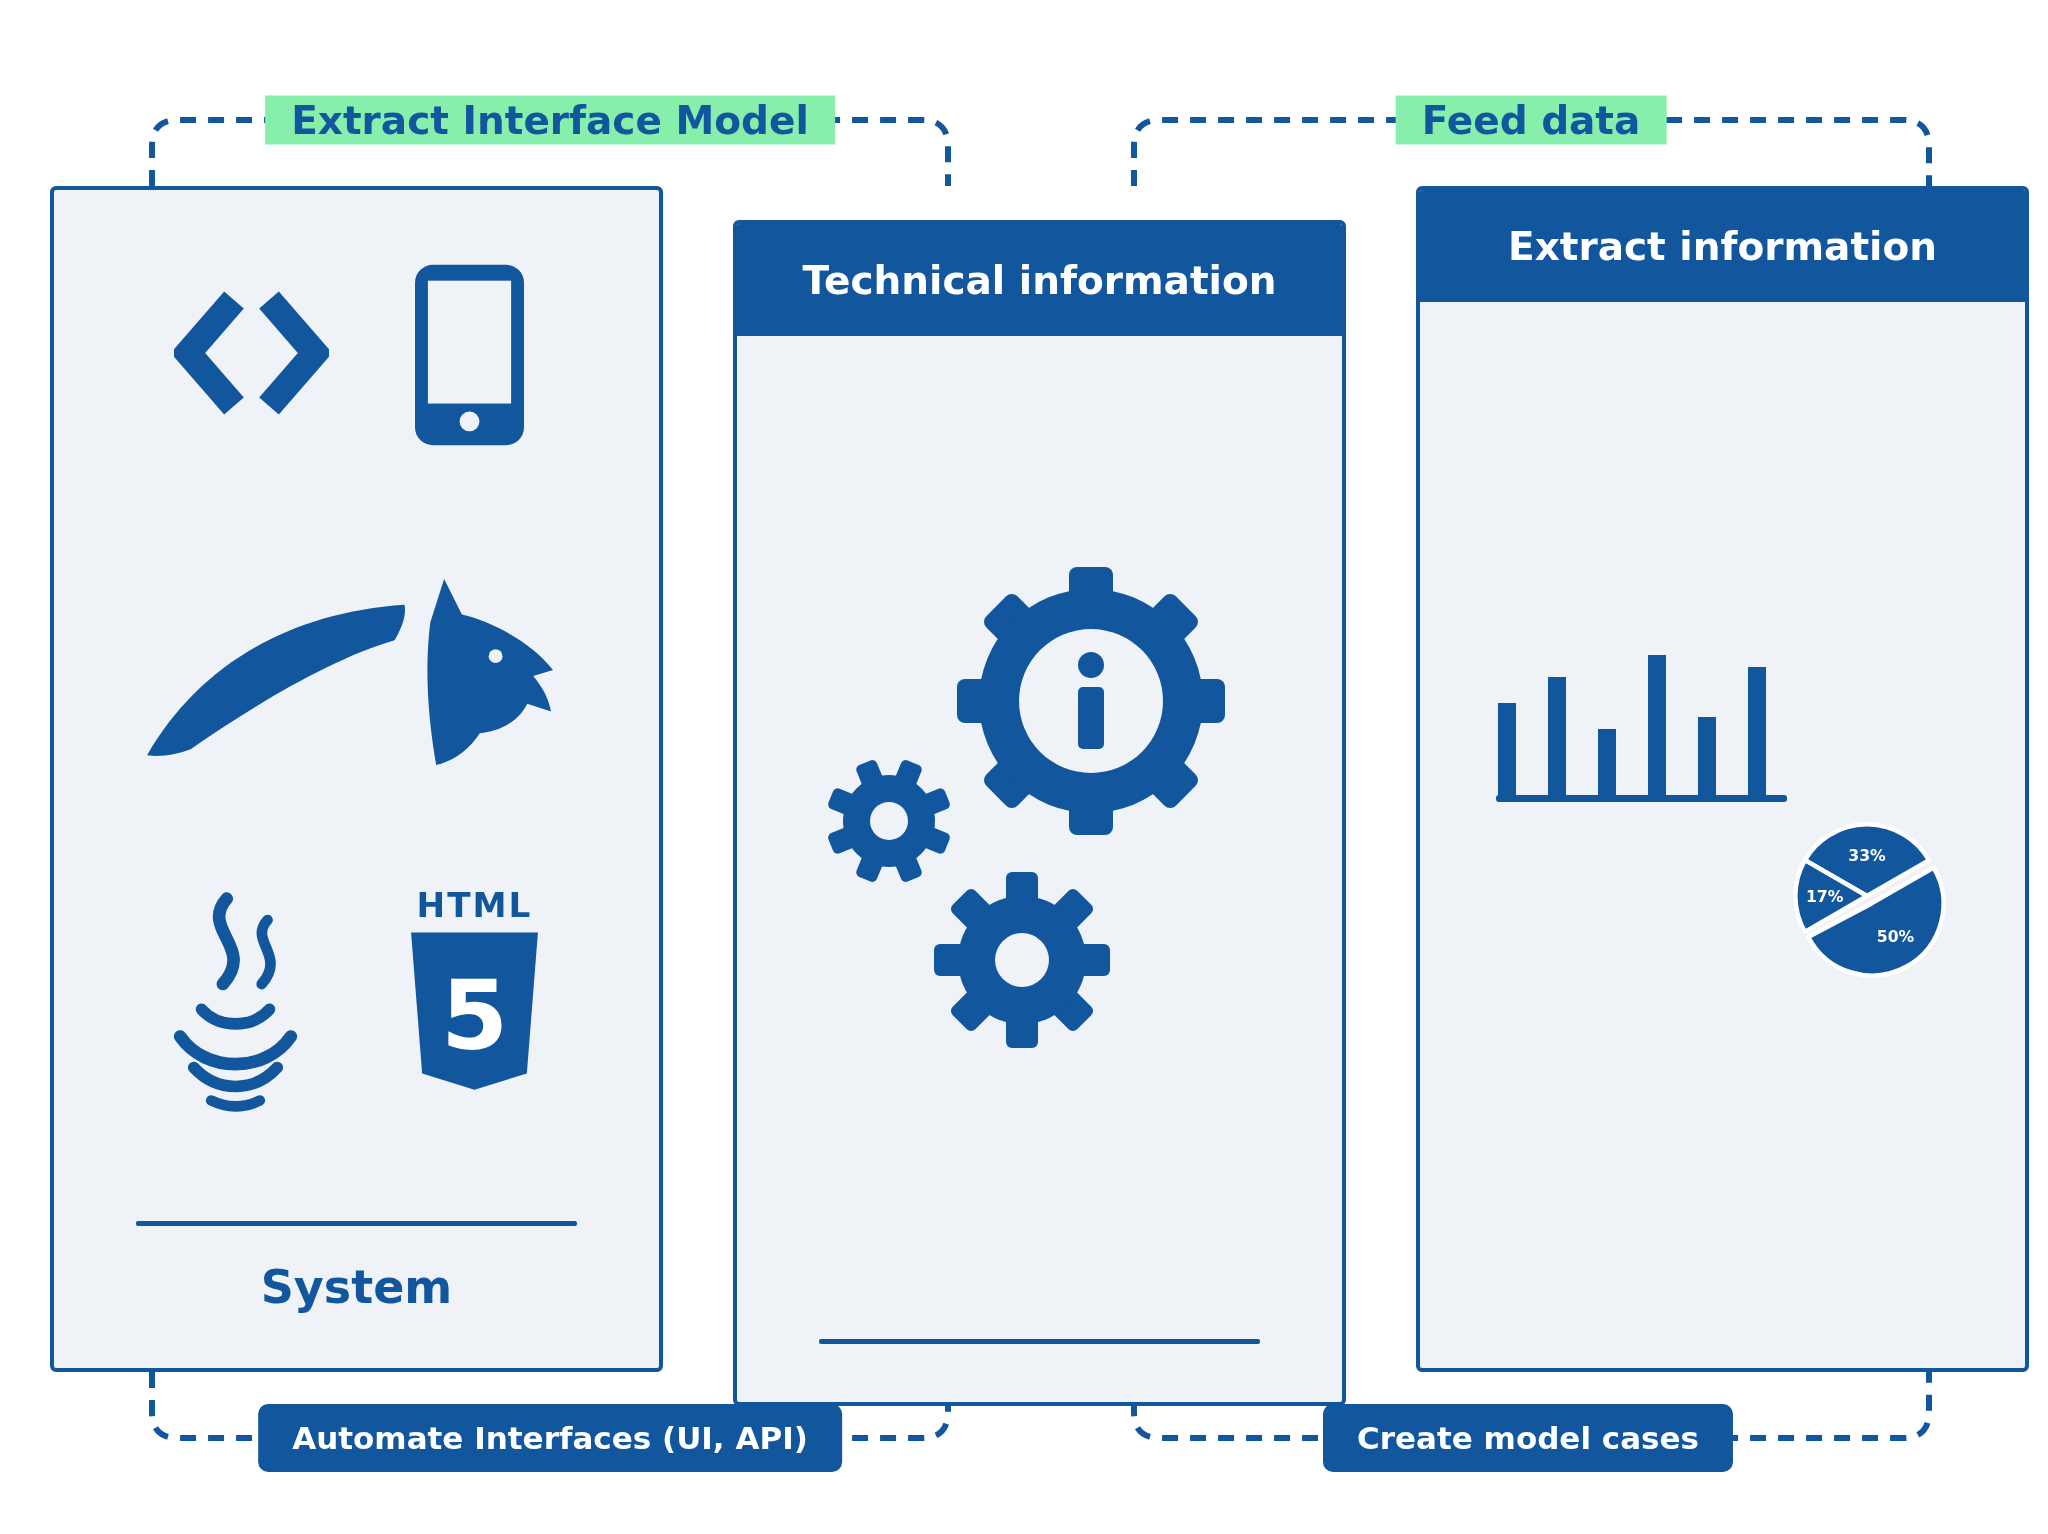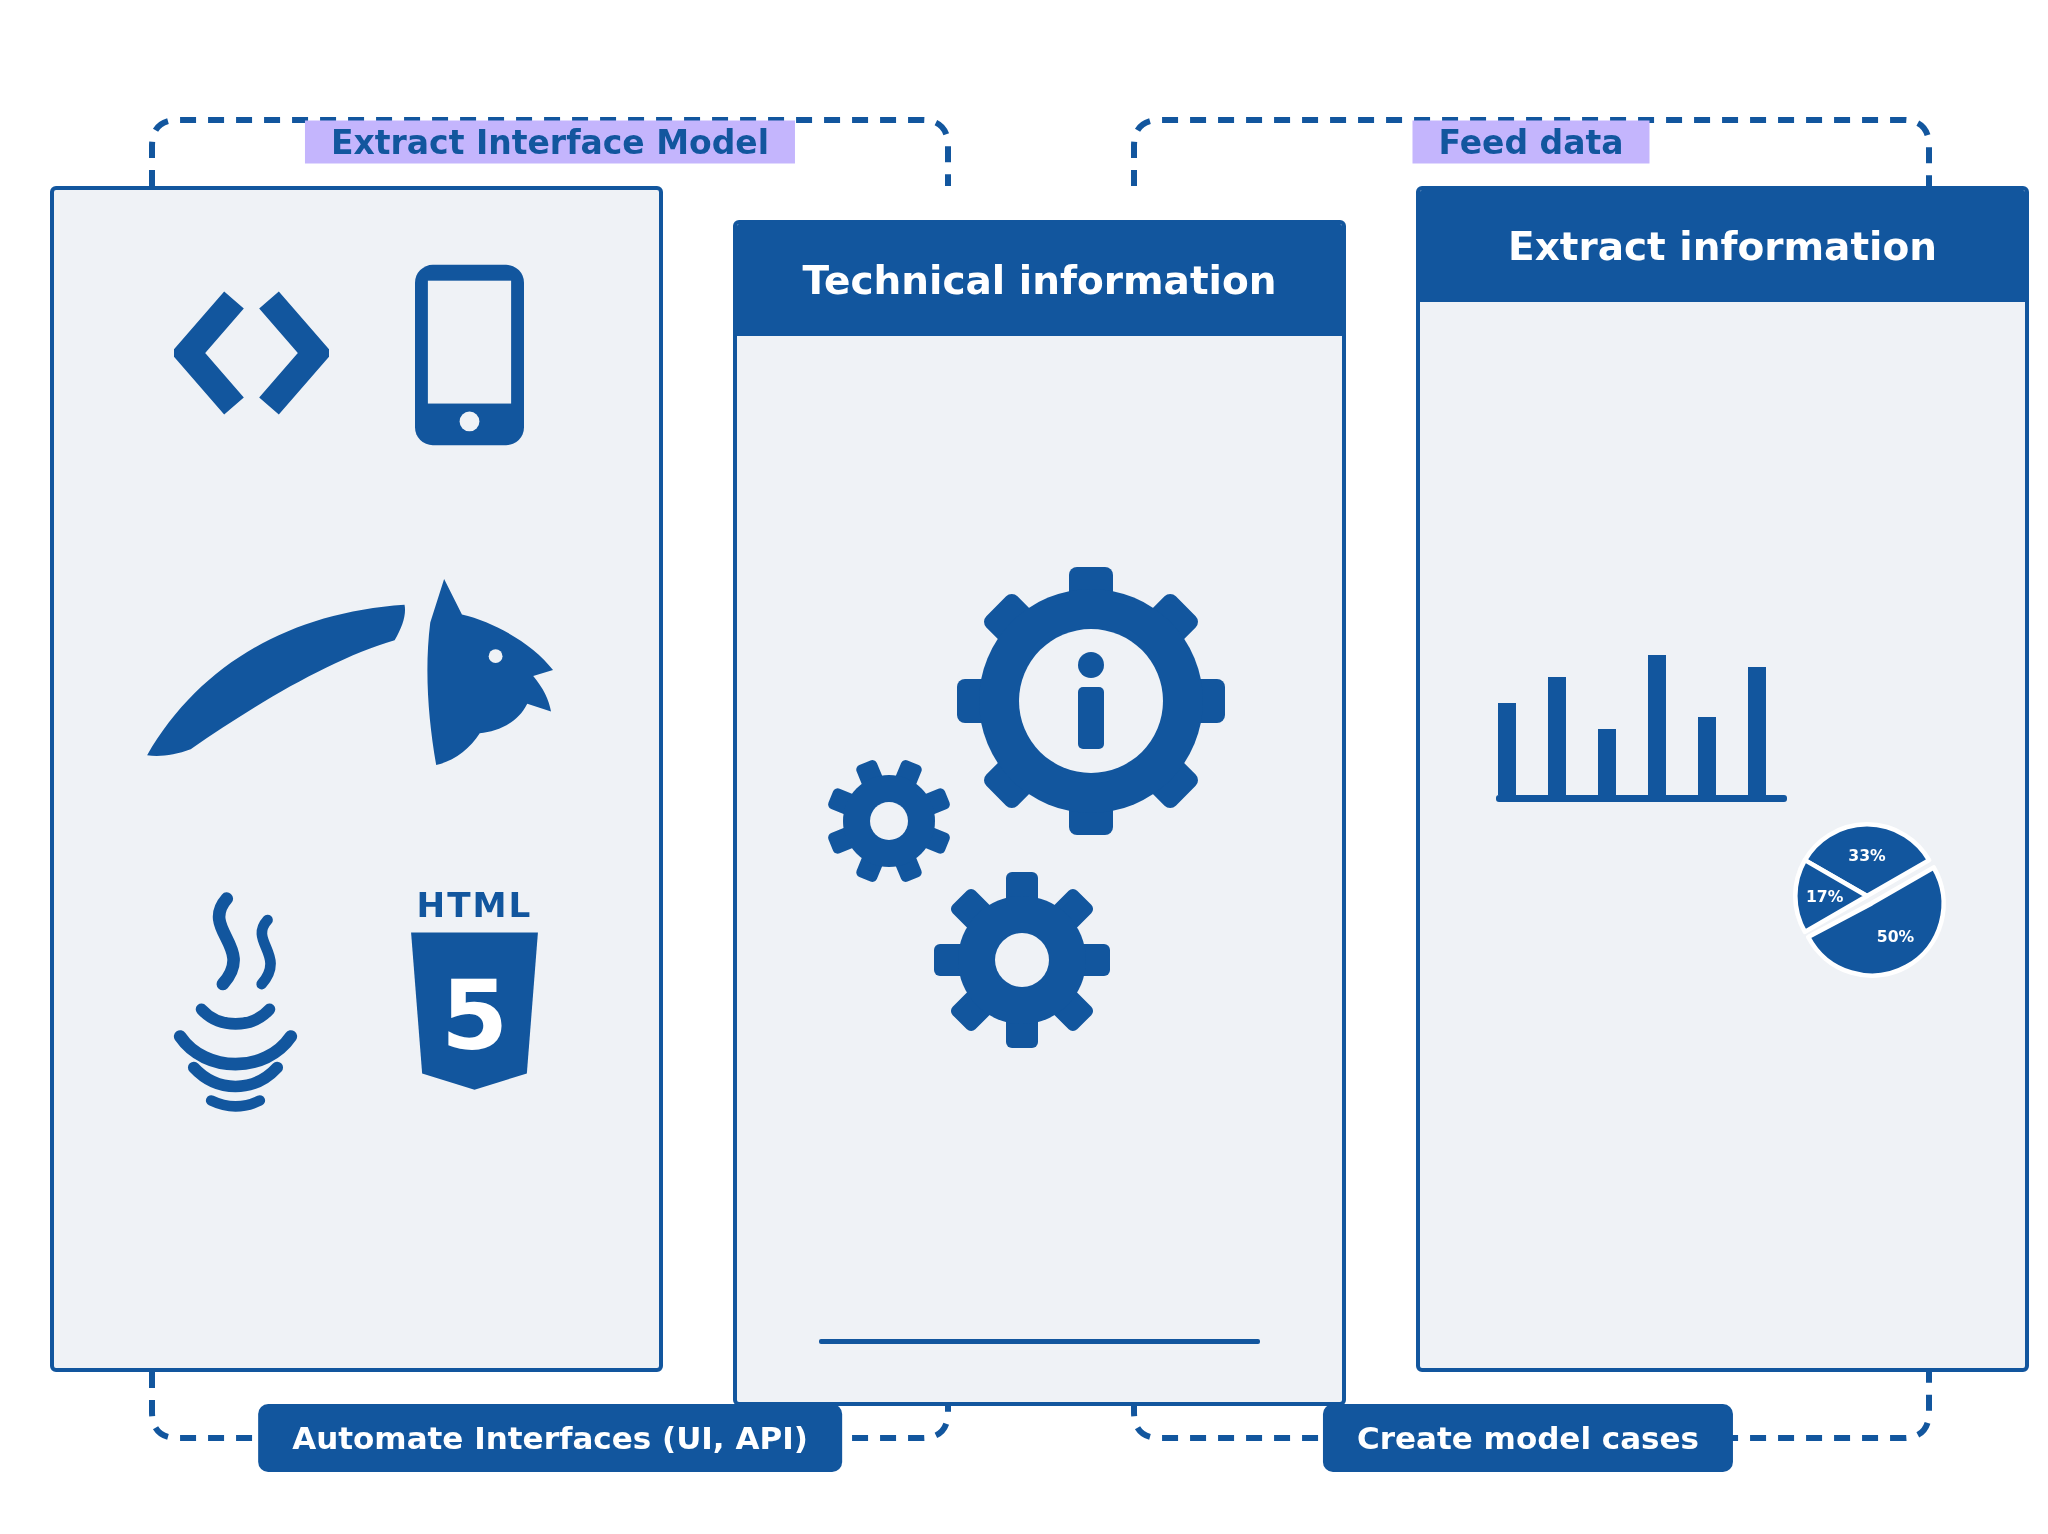--- a/index.html
+++ b/index.html
@@ -5,22 +5,22 @@
   html,body{margin:0;padding:0;background:#fff;}
   .canvas{
     position:relative;width:2048px;height:1534px;background:#ffffff;
     font-family:"DejaVu Sans","Liberation Sans",sans-serif;overflow:hidden;
   }
   
   .wires{position:absolute;left:0;top:0;z-index:1;}
   .wires path{fill:none;stroke:#12569E;stroke-width:6;stroke-dasharray:16 12;}
   .wire-label{
     position:absolute;z-index:3;transform:translate(-50%,-50%);
-    background:#c4b5fd;color:#12569E;font-weight:bold;font-size:33px;
-    padding:2px 26px;white-space:nowrap;margin-top:22px;
+    background:#86efac;color:#12569E;font-weight:bold;font-size:39px;
+    padding:2px 26px;white-space:nowrap;
   }
   .wire-box{
     position:absolute;z-index:3;transform:translate(-50%,-50%);
     background:#12569E;color:#ffffff;font-weight:bold;font-size:31px;
     padding:16px 34px;border-radius:10px;white-space:nowrap;
   }
   
   .panel{
     position:absolute;top:186px;width:613px;height:1186px;z-index:2;
     background:#EFF2F6;border:4px solid #12569E;border-radius:6px;
@@ -91,20 +91,24 @@
           <path d="M60,216 Q85,228 110,216" stroke-width="11"></path>
         </g>
       </svg>
 
       <svg class="ico abs" style="left:345px;top:692px;" width="151" height="220" viewBox="0 0 150 210">
         <text x="75" y="30" text-anchor="middle" font-size="34" font-weight="bold" fill="#12569E" letter-spacing="2">HTML</text>
         <path d="M12,46 L138,46 L127,186 L75,202 L23,186 Z" fill="#12569E"></path>
         <text x="75" y="162" text-anchor="middle" font-size="96" font-weight="bold" fill="#ffffff">5</text>
       </svg>
 
+    </div>
+    <div class="panel-footer">
+      <div class="footer-line"></div>
+      <div class="footer-label">System</div>
     </div>
   </div>
 
   <div class="panel panel-mid">
     <div class="panel-header">Technical information</div>
     <div class="panel-body">
 
       <svg class="ico abs" style="left:214px;top:225px;" width="280" height="280" viewBox="0 0 280 280">
         <g fill="#12569E">
           <rect x="118" y="6" width="44" height="56" rx="8"></rect>

